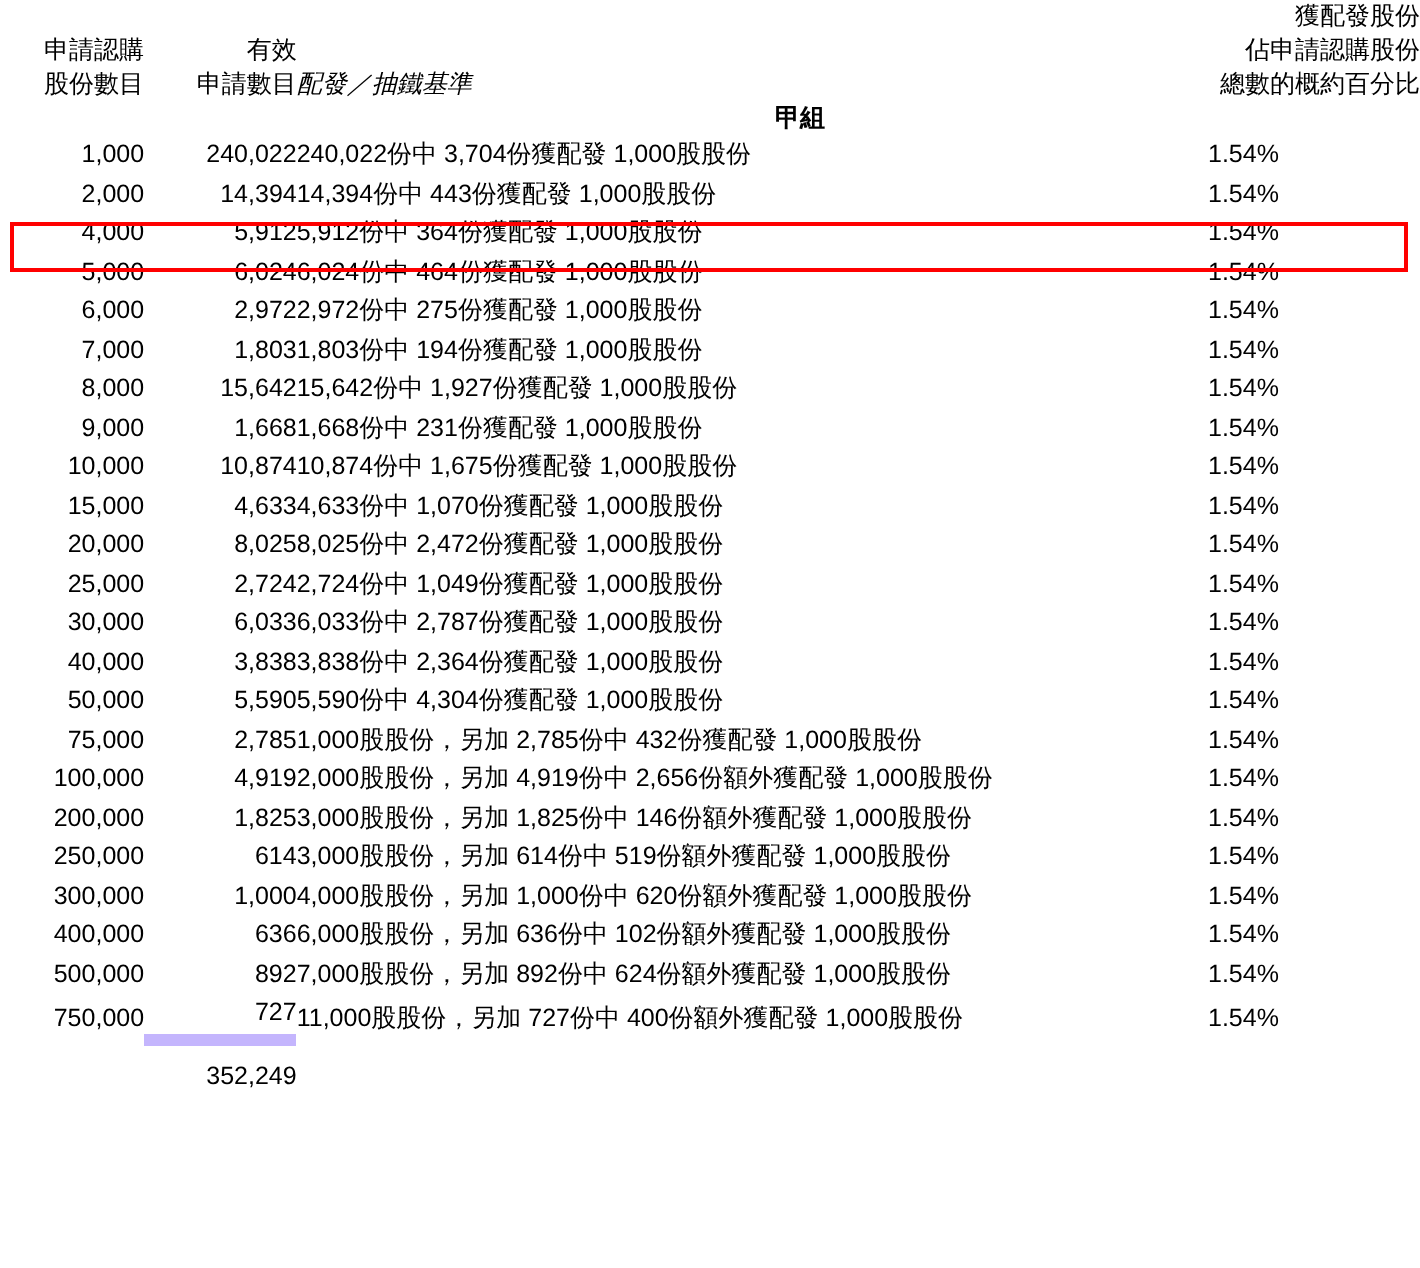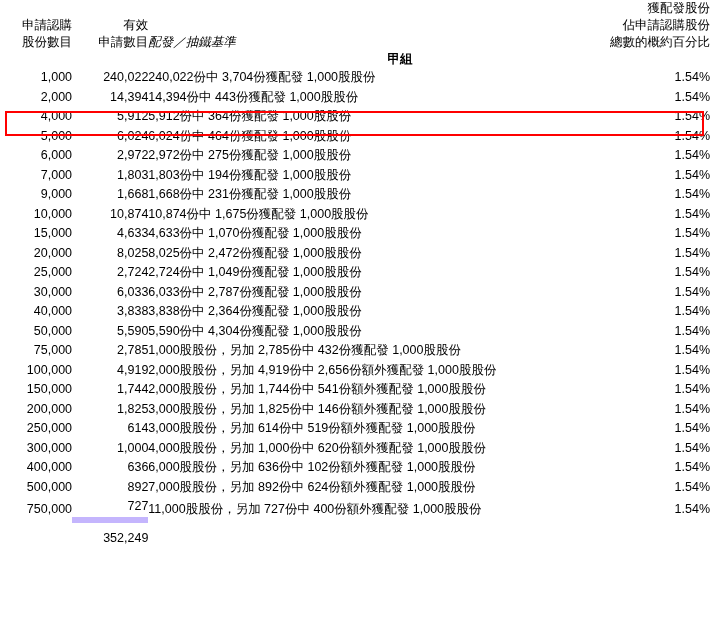--- a/index.html
+++ b/index.html
@@ -28,21 +28,21 @@
   table.alloc td, table.alloc th {
     padding: 0;
     vertical-align: bottom;
     font-weight: normal;
     white-space: nowrap;
   }
   
   .c-applied   { width: 68px;  text-align: right; padding-right: 6px; }
   .c-valid     { width: 72px;  text-align: right; padding-right: 8px; }
   .c-basis     { width: 430px; text-align: left;  padding-left: 10px; }
-  .c-pct       { width: 96px;  text-align: right; padding-right: 8px; }
+  .c-pct       { width: 96px;  padding-right: 8px; }
 
   
   .hdr-row td {
     font-size: 12.5px;
     line-height: 17px;
     vertical-align: top;
     padding-bottom: 2px;
   }
   .hdr-left {
     text-align: right;
@@ -169,20 +169,26 @@
           <td class="c-basis">2,972份中 275份獲配發 1,000股股份</td>
           <td class="c-pct">1.54%</td>
         </tr>
         <tr class="data-row">
           <td class="c-applied">7,000</td>
           <td class="c-valid">1,803</td>
           <td class="c-basis">1,803份中 194份獲配發 1,000股股份</td>
           <td class="c-pct">1.54%</td>
         </tr>
         <tr class="data-row">
+          <td class="c-applied">8,000</td>
+          <td class="c-valid">15,642</td>
+          <td class="c-basis">15,642份中 1,927份獲配發 1,000股股份</td>
+          <td class="c-pct">1.54%</td>
+        </tr>
+        <tr class="data-row">
           <td class="c-applied">9,000</td>
           <td class="c-valid">1,668</td>
           <td class="c-basis">1,668份中 231份獲配發 1,000股股份</td>
           <td class="c-pct">1.54%</td>
         </tr>
         <tr class="data-row">
           <td class="c-applied">10,000</td>
           <td class="c-valid">10,874</td>
           <td class="c-basis">10,874份中 1,675份獲配發 1,000股股份</td>
           <td class="c-pct">1.54%</td>
@@ -226,26 +232,20 @@
         <tr class="data-row">
           <td class="c-applied">75,000</td>
           <td class="c-valid">2,785</td>
           <td class="c-basis">1,000股股份，另加 2,785份中 432份獲配發 1,000股股份</td>
           <td class="c-pct">1.54%</td>
         </tr>
         <tr class="data-row">
           <td class="c-applied">100,000</td>
           <td class="c-valid">4,919</td>
           <td class="c-basis">2,000股股份，另加 4,919份中 2,656份額外獲配發 1,000股股份</td>
-          <td class="c-pct">1.54%</td>
-        </tr>
-        <tr class="data-row">
-          <td class="c-applied">150,000</td>
-          <td class="c-valid">1,744</td>
-          <td class="c-basis">2,000股股份，另加 1,744份中 541份額外獲配發 1,000股股份</td>
           <td class="c-pct">1.54%</td>
         </tr>
         <tr class="data-row">
           <td class="c-applied">200,000</td>
           <td class="c-valid">1,825</td>
           <td class="c-basis">3,000股股份，另加 1,825份中 146份額外獲配發 1,000股股份</td>
           <td class="c-pct">1.54%</td>
         </tr>
         <tr class="data-row">
           <td class="c-applied">250,000</td>

